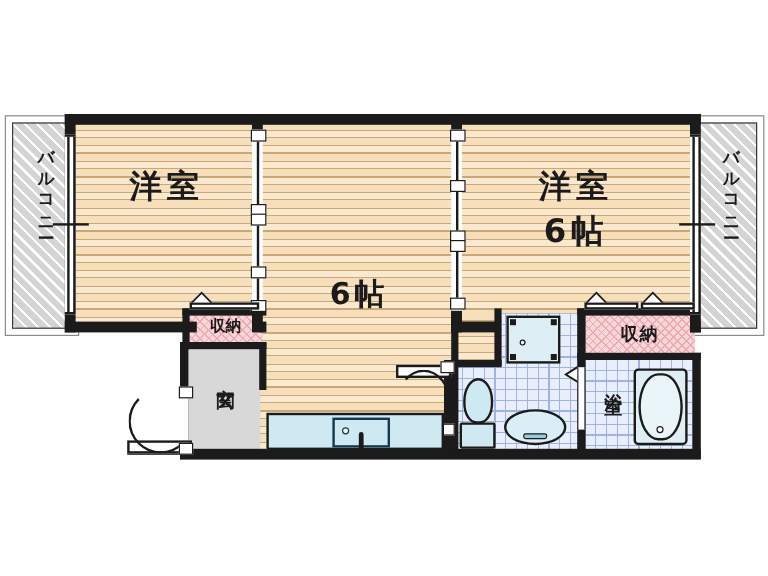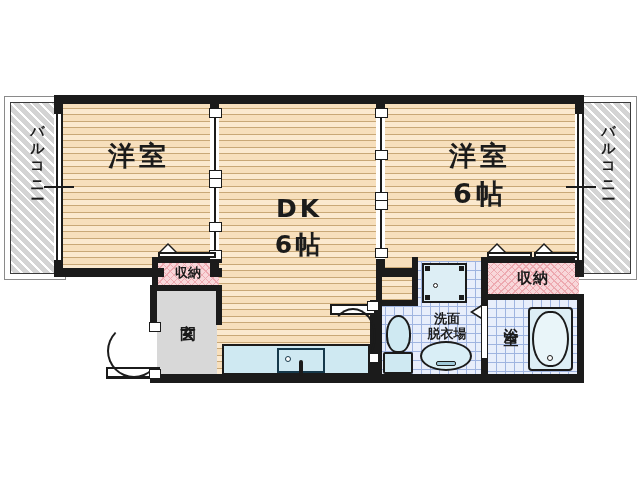--- a/index.html
+++ b/index.html
@@ -252,24 +252,21 @@
   <div class="fix" style="left:436px;top:361px;width:20px;height:5px;background:#9fc8d8;
               border:1.5px solid #1b1b1b;border-radius:2px;"></div>
 
   <div class="fix tub" style="left:528px;top:307px;width:45px;height:64px;"></div>
   <div class="fix tubinner" style="left:532px;top:311px;width:37px;height:56px;"></div>
   <div class="fix" style="left:547px;top:355px;width:6px;height:6px;border:1.5px solid #1b1b1b;
               border-radius:50%;background:#ffffff;"></div>
 
   <div class="lbl lbl-room" style="left:74px;top:142px;width:130px;">洋室</div>
 
-  <div class="lbl lbl-dk" style="left:234px;top:196px;width:130px;">DK</div>
   <div class="lbl lbl-dk" style="left:234px;top:232px;width:130px;">6帖</div>
 
   <div class="lbl lbl-room" style="left:415px;top:142px;width:130px;">洋室</div>
   <div class="lbl lbl-room" style="left:415px;top:180px;width:130px;">6帖</div>
 
-  <div class="lbl lbl-tiny" style="left:412px;top:312px;width:70px;line-height:1.15;">洗面
-脱衣場</div>
 
   <div class="lbl lbl-vert2" style="left:500px;top:316px;width:18px;">浴室</div>
 
 </div>
 
 </body></html>

